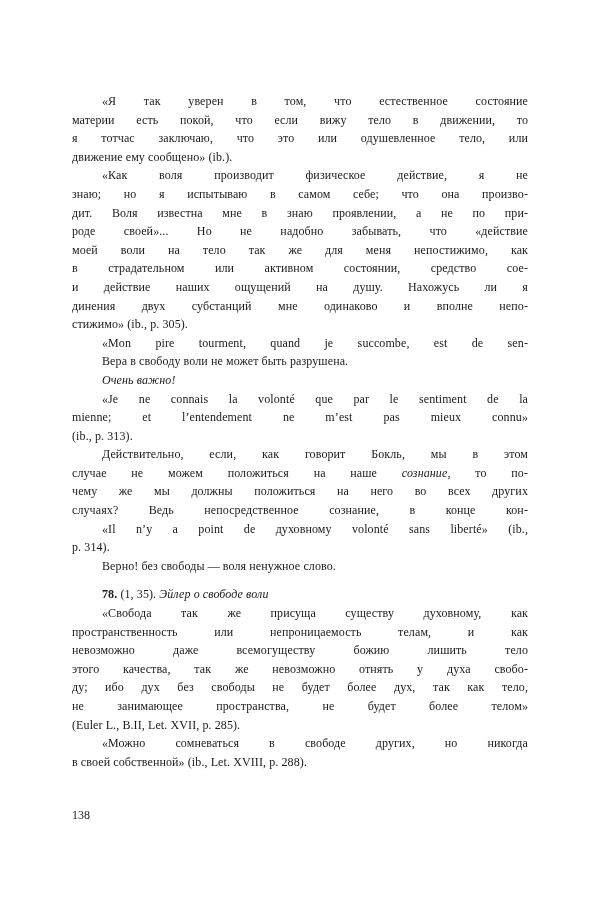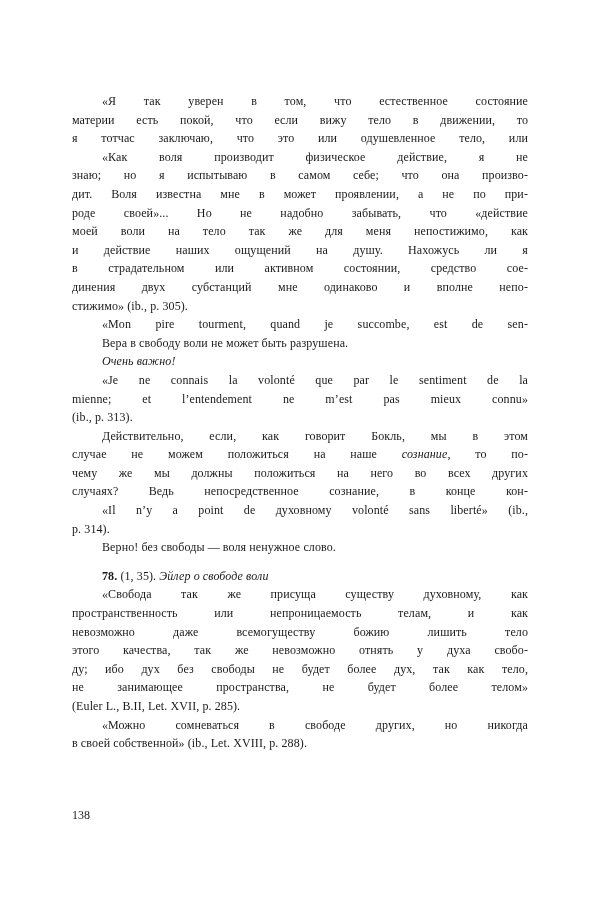--- a/index.html
+++ b/index.html
@@ -43,30 +43,31 @@
 </head>
 <body>
 
 <div class="page">
   <div class="text-block">
 
     <div class="para">
       <div class="ln ind">«Я так уверен в том, что естественное состояние</div>
       <div class="ln">материи есть покой, что если вижу тело в движении, то</div>
       <div class="ln">я тотчас заключаю, что это или одушевленное тело, или</div>
+      <div class="ln last">движение ему сообщено» (ib.).</div>
     </div>
 
     <div class="para">
       <div class="ln ind">«Как воля производит физическое действие, я не</div>
       <div class="ln">знаю; но я испытываю в самом себе; что она произво-</div>
-      <div class="ln">дит. Воля известна мне в может проявлении, а не по при-</div>
+      <div class="ln">дит. Воля известна мне в знаю проявлении, а не по при-</div>
       <div class="ln">роде своей»... Но не надобно забывать, что «действие</div>
       <div class="ln">моей воли на тело так же для меня непостижимо, как</div>
+      <div class="ln">в страдательном или активном состоянии, средство сое-</div>
       <div class="ln">и действие наших ощущений на душу. Нахожусь ли я</div>
-      <div class="ln">в страдательном или активном состоянии, средство сое-</div>
       <div class="ln">динения двух субстанций мне одинаково и вполне непо-</div>
       <div class="ln last">стижимо» (ib., p. 305).</div>
     </div>
 
     <div class="para">
       <div class="ln ind">«Mon pire tourment, quand je succombe, est de sen-</div>
     </div>
 
     <div class="para">
       <div class="ln ind last">Вера в свободу воли не может быть разрушена.</div>

